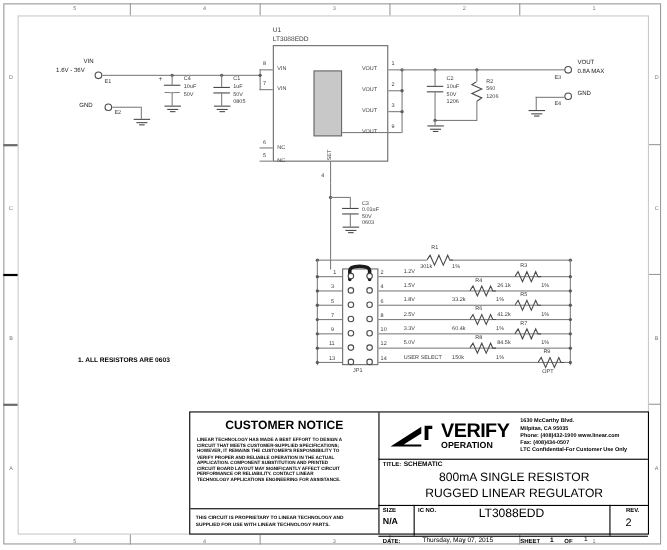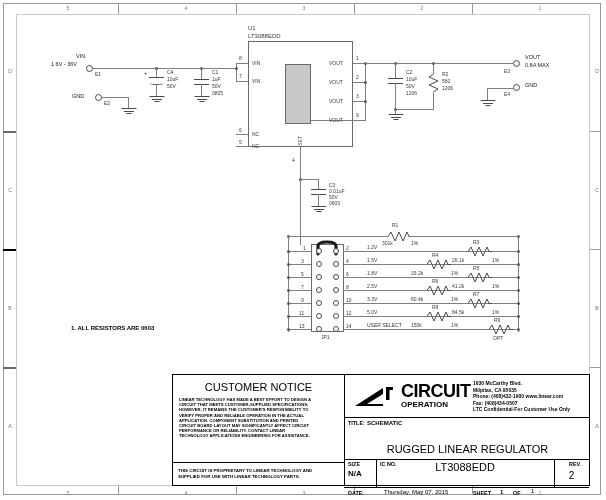--- a/index.html
+++ b/index.html
@@ -45,21 +45,21 @@
   .res{position:absolute;}
 
   
   .note-title{position:absolute;font-size:10px;font-weight:bold;letter-spacing:.2px;color:#000;}
   .note-item{position:absolute;font-size:6px;font-weight:bold;color:#000;}
 
   
   .tb{position:absolute;left:172px;top:374px;width:418px;height:112px;border:1.4px solid #000;box-sizing:border-box;background:#fff;}
   .tb .vline{position:absolute;top:0;bottom:0;width:1.4px;background:#000;}
   .tb .hline{position:absolute;left:0;right:0;height:1.4px;background:#000;}
-  .cust-h{position:absolute;font-size:11px;font-weight:normal;text-align:center;width:100%;}
+  .cust-h{position:absolute;font-size:11px;font-weight:bold;text-align:center;width:100%;}
   .cust-b{position:absolute;font-size:4.2px;line-height:5.2px;font-weight:bold;color:#000;}
   .prop{position:absolute;font-size:4.4px;line-height:5.6px;font-weight:bold;}
   .addr{position:absolute;font-size:5px;line-height:6.6px;font-weight:bold;}
   .big1{position:absolute;font-size:11px;text-align:center;width:100%;}
   .ttl-lbl{position:absolute;font-size:5.4px;font-weight:bold;}
   .ttl-val{position:absolute;font-size:6px;font-weight:bold;}
   .logo-text{position:absolute;font-weight:bold;letter-spacing:-0.5px;}
 </style>
 </head>
 <body>
@@ -416,31 +416,32 @@
 TECHNOLOGY APPLICATIONS ENGINEERING FOR ASSISTANCE.</div>
     <div class="hline" style="top:87px;width:171px;right:auto;"></div>
     <div class="prop" style="left:5px;top:93px;width:164px;white-space:pre-line;">THIS CIRCUIT IS PROPRIETARY TO LINEAR TECHNOLOGY AND
 SUPPLIED FOR USE WITH LINEAR TECHNOLOGY PARTS.</div>
 
     <div class="hline" style="top:42px;left:171px;"></div>
     <svg style="position:absolute;left:180px;top:9px;" width="46" height="24" viewBox="0 0 46 24">
       <path d="M2,22 L30,4 L30,10 L14,20 L30,20 L30,22 Z" fill="#000"></path>
       <path d="M33,3 L40,3 L40,6 L36.5,6 L36.5,16 L33,16 Z" fill="#000"></path>
     </svg>
-    <div class="logo-text" style="left:228px;top:6px;font-size:18px;">CIRCUIT</div>
+    <div class="logo-text" style="left:228px;top:6px;font-size:18px;">VERIFY</div>
     <div class="logo-text" style="left:228px;top:25px;font-size:8px;letter-spacing:0px;">OPERATION</div>
     <div class="vline" style="left:295px;top:0;height:42px;bottom:auto;background:transparent;"></div>
     <div class="addr" style="left:300px;top:5px;white-space:pre-line;">1630 McCarthy Blvd.
 Milpitas, CA 95035
 Phone: (408)432-1900  www.linear.com
 Fax: (408)434-0507
 LTC Confidential-For Customer Use Only</div>
 
     <div class="ttl-lbl" style="left:175px;top:45px;">TITLE:</div>
     <div class="ttl-val" style="left:194px;top:45px;">SCHEMATIC</div>
+    <div class="big1" style="left:171px;top:53px;width:247px;">800mA SINGLE RESISTOR</div>
     <div class="big1" style="left:171px;top:68px;width:247px;">RUGGED LINEAR REGULATOR</div>
 
     <div class="hline" style="top:84px;left:171px;"></div>
     <div class="vline" style="left:203px;top:84px;height:28px;bottom:auto;"></div>
     <div class="vline" style="left:381px;top:84px;height:28px;bottom:auto;"></div>
     <div class="ttl-lbl" style="left:175px;top:86px;">SIZE</div>
     <div style="position:absolute;left:175px;top:94px;font-size:8px;font-weight:bold;">N/A</div>
     <div class="ttl-lbl" style="left:207px;top:86px;">IC NO.</div>
     <div style="position:absolute;left:203px;top:86px;width:178px;text-align:center;font-size:11px;">LT3088EDD</div>
     <div class="ttl-lbl" style="left:396px;top:86px;">REV.</div>

